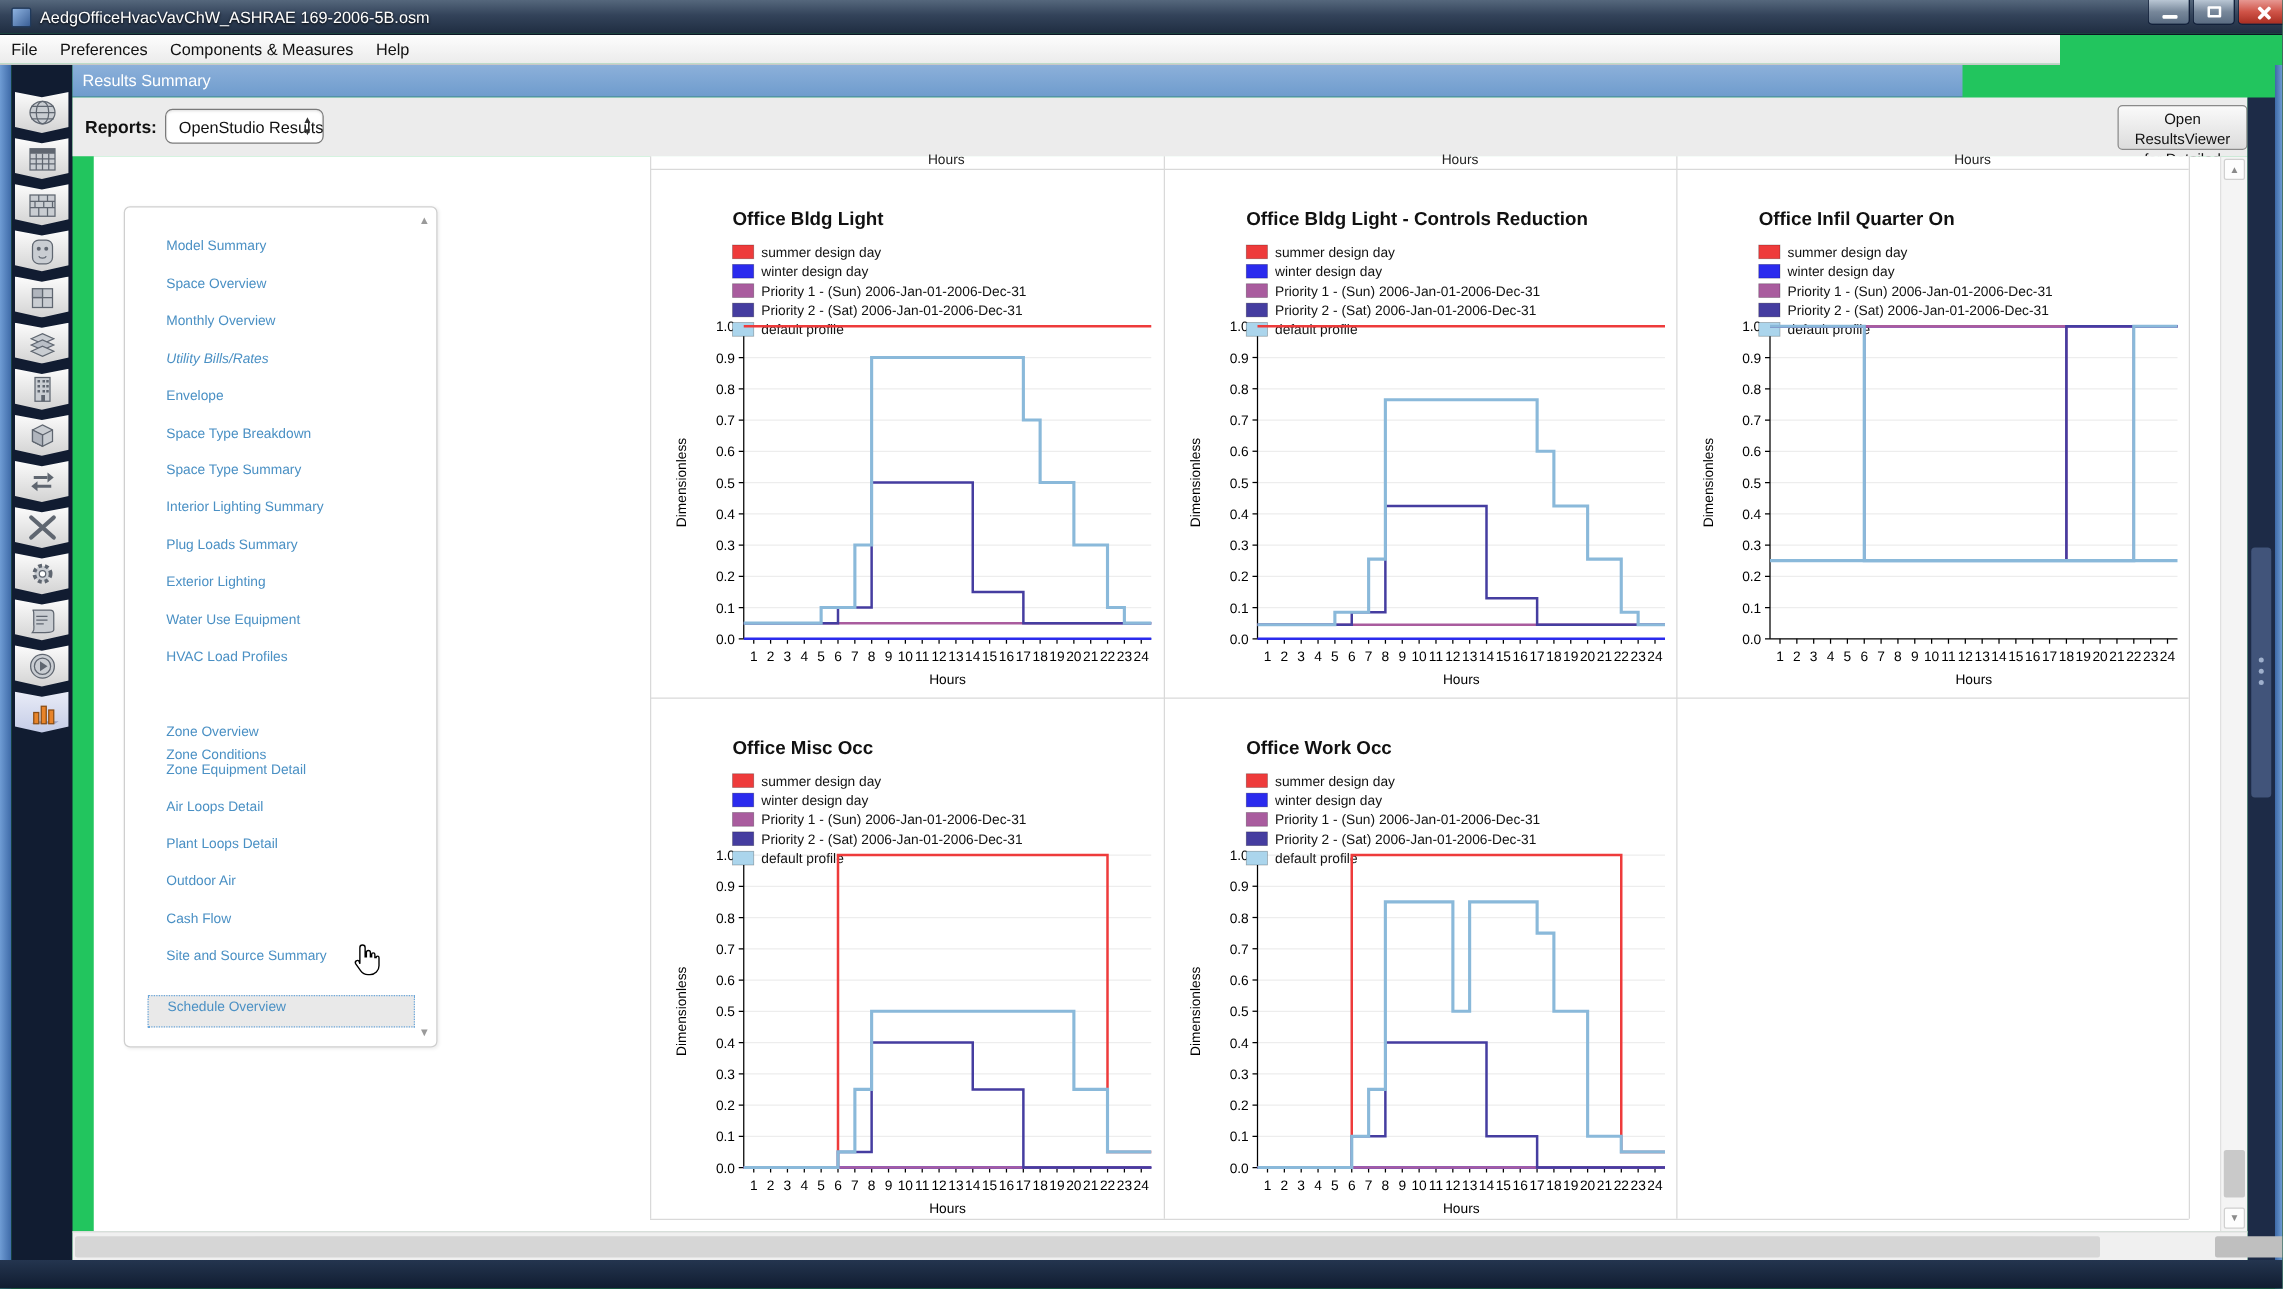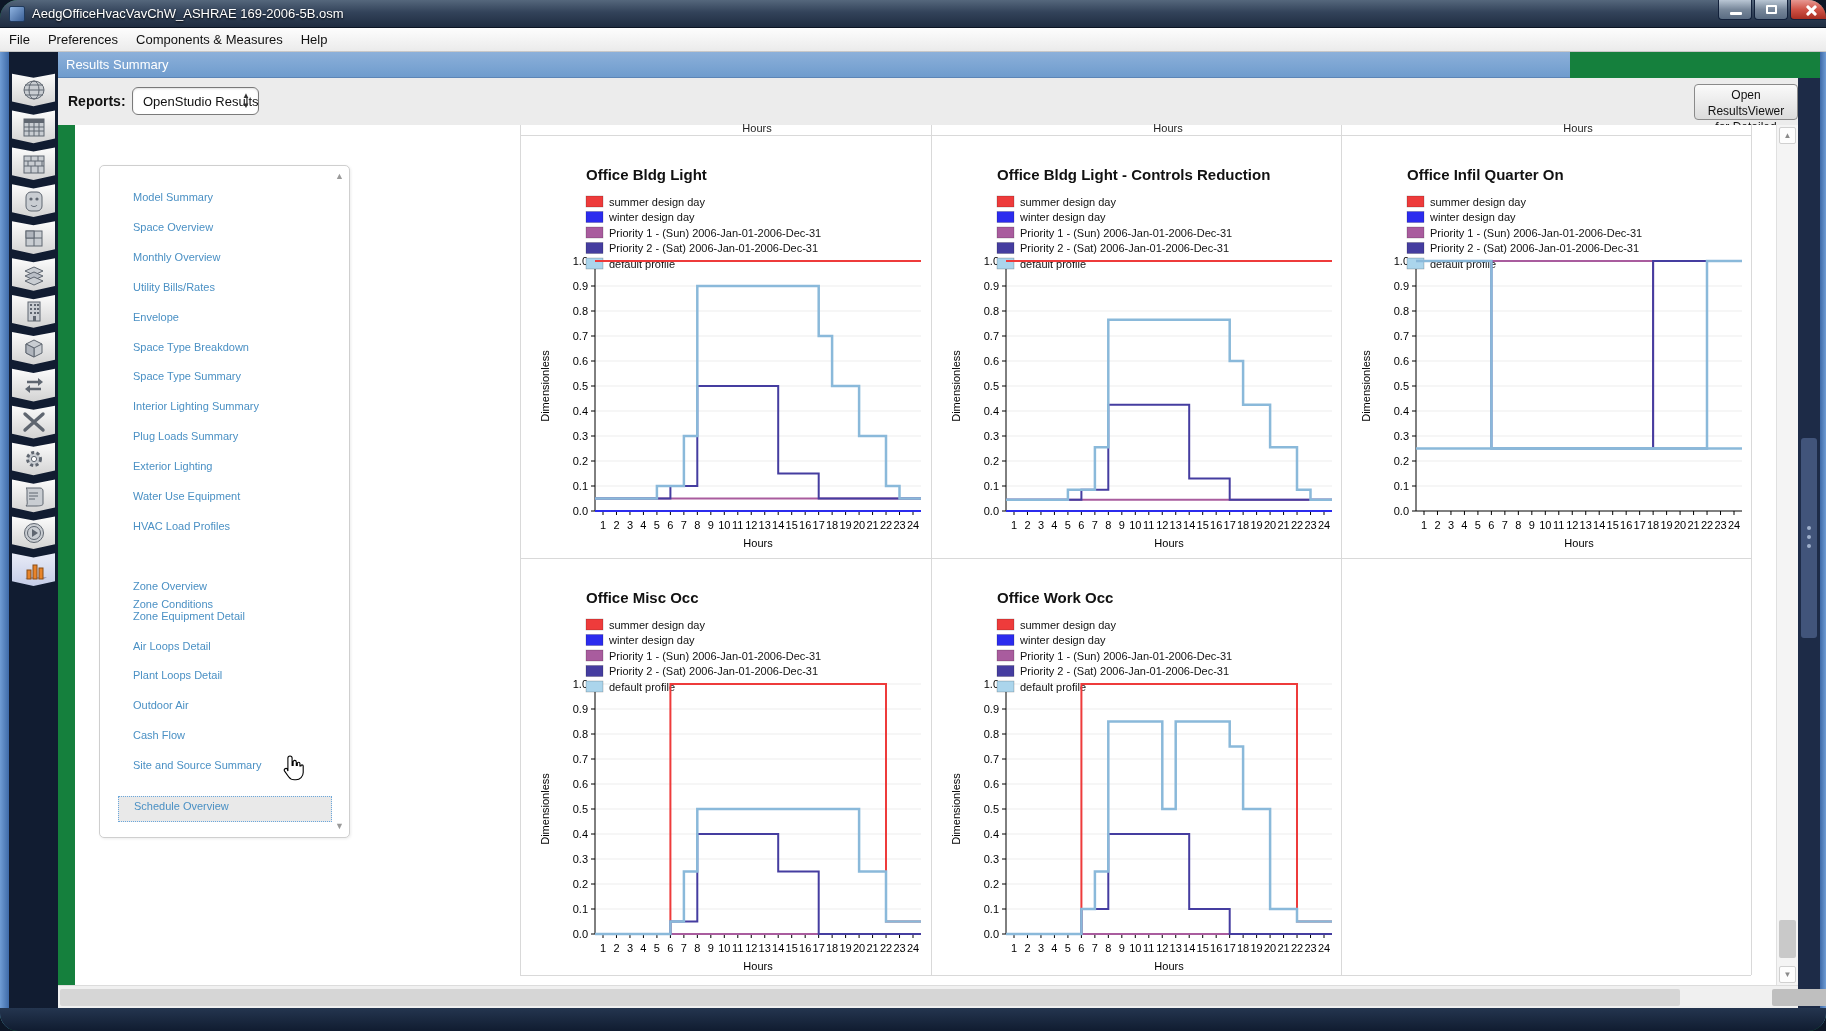--- a/index.html
+++ b/index.html
@@ -1,38 +1,38 @@
 <!DOCTYPE html>
 <html><head>
 <meta charset="utf-8">
 <style>
   html,body{margin:0;padding:0;background:#0d1626;}
   *{box-sizing:border-box;}
   #app{position:relative;width:1826px;height:1031px;overflow:hidden;
-       font-family:"Liberation Sans",sans-serif;background:#15803d;border-radius:18px;}
+       font-family:"Liberation Sans",sans-serif;background:#22c55e;}
   
   #titlebar{position:absolute;left:0;top:0;width:1826px;height:28px;
     background:linear-gradient(#55677c,#33435a 45%,#1f2d41);color:#fff;
     border-bottom:1px solid #0c1524;}
   #title-icon{position:absolute;left:9px;top:6px;width:16px;height:16px;
     background:linear-gradient(135deg,#8fb3e0,#3a5f96);border:1px solid #203a5c;border-radius:2px;}
   #title-text{position:absolute;left:32px;top:6px;font-size:13px;color:#fff;
     text-shadow:0 1px 2px #000;}
   .winbtn{position:absolute;top:0;height:20px;border:1px solid #12203a;
     border-top:none;border-radius:0 0 4px 4px;
     background:linear-gradient(#b9c6d4,#77879a 50%,#5a6c82);}
   #btn-min{left:1718px;width:34px;}
   #btn-max{left:1754px;width:34px;}
   #btn-close{left:1790px;width:42px;background:linear-gradient(#e79892,#cf5347 50%,#a92e22);}
   .glyph-min{position:absolute;left:11px;top:12px;width:12px;height:3px;background:#fff;border-radius:1px;}
   .glyph-max{position:absolute;left:11px;top:5px;width:11px;height:9px;border:2px solid #fff;border-radius:1px;}
   .glyph-close-a,.glyph-close-b{position:absolute;left:14px;top:4px;width:3px;height:13px;background:#fff;border-radius:1px;}
   .glyph-close-a{transform:translateX(5px) rotate(45deg);}
   .glyph-close-b{transform:translateX(5px) rotate(-45deg);}
-  #menubar{position:absolute;left:0;top:28px;width:1826px;height:24px;
+  #menubar{position:absolute;left:0;top:28px;width:1648px;height:24px;
     background:linear-gradient(#fdfdfd,#ebebeb);border-bottom:1px solid #c8c8c8;}
   .menu-item{display:inline-block;padding:4px 9px;font-size:13px;color:#111;cursor:default;}
   
   #edge-left{position:absolute;left:0;top:52px;width:9px;height:979px;
     background:linear-gradient(90deg,#6f9cd4,#3e6aa8);}
   #edge-right{position:absolute;left:1820px;top:52px;width:6px;height:979px;
     background:linear-gradient(90deg,#3e6aa8,#6f9cd4);}
   #edge-bottom{position:absolute;left:0;top:1008px;width:1826px;height:23px;
     background:linear-gradient(#24354f,#101c30);}
   
@@ -255,21 +255,21 @@
 
   <div id="webview">
     <div id="sidebar-card">
       <div id="side-scroll">
         <div class="side-arrow" style="top:0;">▲</div>
         <div class="side-arrow" style="bottom:0;">▼</div>
       </div>
     <div class="side-item" style="top: 22px;">Model Summary</div>
         <div class="side-item" style="top: 51.9px;">Space Overview</div>
         <div class="side-item" style="top: 81.8px;">Monthly Overview</div>
-        <div class="side-item" style="top: 111.7px;">Utility Bills/Rates</div>
+        <div class="side-item" style="top: 111.7px; font-style: italic;">Utility Bills/Rates</div>
         <div class="side-item" style="top: 141.6px;">Envelope</div>
         <div class="side-item" style="top: 171.5px;">Space Type Breakdown</div>
         <div class="side-item" style="top: 201.4px;">Space Type Summary</div>
         <div class="side-item" style="top: 231.3px;">Interior Lighting Summary</div>
         <div class="side-item" style="top: 261.2px;">Plug Loads Summary</div>
         <div class="side-item" style="top: 291.1px;">Exterior Lighting</div>
         <div class="side-item" style="top: 321px;">Water Use Equipment</div>
         <div class="side-item" style="top: 350.9px;">HVAC Load Profiles</div>
         <div class="side-item" style="top: 380.8px; margin-top: 48px;">Zone Conditions</div>
         <div class="side-item" style="top: 410.7px;">Zone Overview</div>

